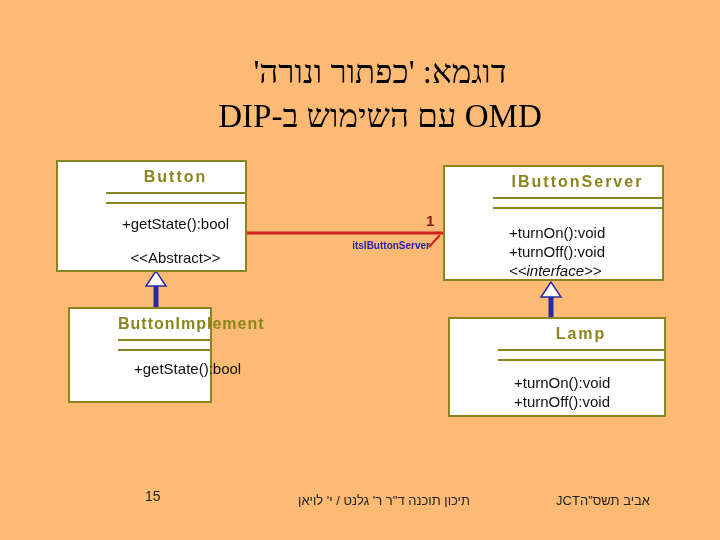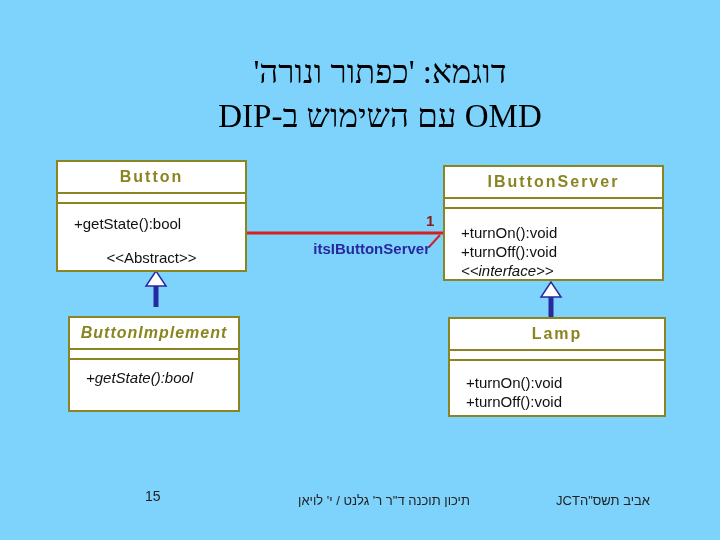--- a/index.html
+++ b/index.html
@@ -1,51 +1,51 @@
 <!DOCTYPE html>
 <html style="--olive: #8a8520; --navy: #2828a0; --darkred: #8b1a1a;"><head>
 <meta charset="utf-8">
 <style>
   html,body{margin:0;padding:0;background:#fff;}
   #slide{
-    position:relative;width:720px;height:540px;background:#7dd3fc;
+    position:relative;width:720px;height:540px;background:#fdba74;
     font-family:"Liberation Sans","DejaVu Sans",sans-serif;overflow:hidden;
   }
   
   .slide-title{
     position:absolute;left:0;top:50px;width:760px;text-align:center;
     direction:rtl;color:#000;
     font-family:"Liberation Serif","DejaVu Serif","DejaVu Sans",serif;
     font-size:33px;line-height:44px;
   }
   
   .uml-box{
     position:absolute;background:#fff;
-    border:2px solid var(--olive);box-sizing:border-box;
+    border:2px solid var(--olive);box-sizing:border-box;padding-left:48px;
   }
   .uml-title{
     height:30px;line-height:30px;text-align:center;
     border-bottom:2px solid var(--olive);
     color:var(--olive);font-weight:bold;font-size:16px;letter-spacing:2px;
   }
   .uml-mid{height:8px;border-bottom:2px solid var(--olive);}
   .uml-ops{
     padding:10px 6px 0 16px;font-size:15px;line-height:19px;color:#111;
     white-space:nowrap;
   }
   .stereo-center{text-align:center;padding-right:10px;margin-top:15px;}
   .stereo-right{text-align:left;padding-right:8px;font-style:italic;}
   
   .mult-label{
     position:absolute;left:426px;top:212px;width:20px;
     color:var(--darkred);font-size:15px;font-weight:bold;
   }
   .role-label{
     position:absolute;left:270px;top:240px;width:160px;text-align:right;
-    color:var(--navy);font-size:15px;font-weight:bold;
+    color:var(--navy);font-size:10px;font-weight:bold;
   }
   
   .footer-num{position:absolute;left:145px;top:488px;font-size:14px;color:#222;}
   .footer-center{
     position:absolute;left:0;top:493px;width:768px;text-align:center;
     direction:rtl;font-size:13px;color:#222;
   }
   .footer-right{
     position:absolute;left:400px;top:493px;width:250px;text-align:right;
     direction:rtl;font-size:13px;color:#222;
@@ -83,21 +83,21 @@
   <div class="uml-box" style="left:443px;top:165px;width:221px;height:116px;">
     <div class="uml-title">IButtonServer</div>
     <div class="uml-mid"></div>
     <div class="uml-ops" style="padding-top:14px;">
       <div>+turnOn():void</div>
       <div>+turnOff():void</div>
       <div class="stereo-right">&lt;&lt;interface&gt;&gt;</div>
     </div>
   </div>
 
-  <div class="uml-box" style="left:68px;top:316px;width:172px;height:96px;font-style:italic;">
+  <div class="uml-box" style="left:68px;top:307px;width:144px;height:96px;">
     <div class="uml-title" style="letter-spacing:1px;">ButtonImplement</div>
     <div class="uml-mid"></div>
     <div class="uml-ops" style="padding-top:8px;">
       <div>+getState():bool</div>
     </div>
   </div>
 
   <div class="uml-box" style="left:448px;top:317px;width:218px;height:100px;">
     <div class="uml-title">Lamp</div>
     <div class="uml-mid"></div>

